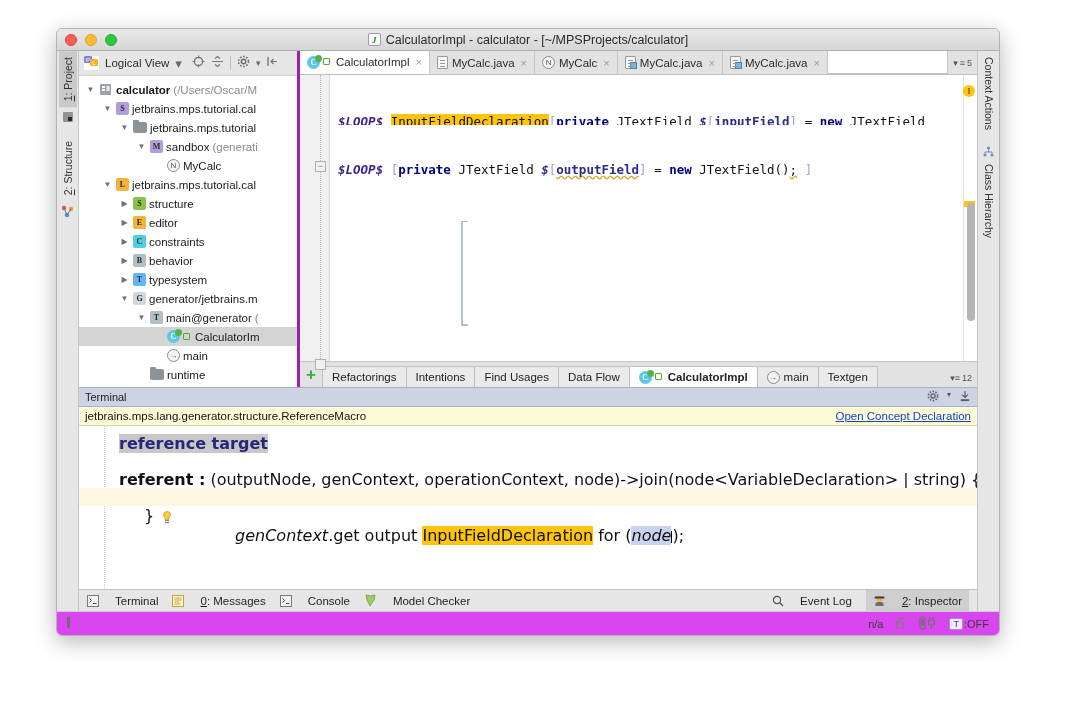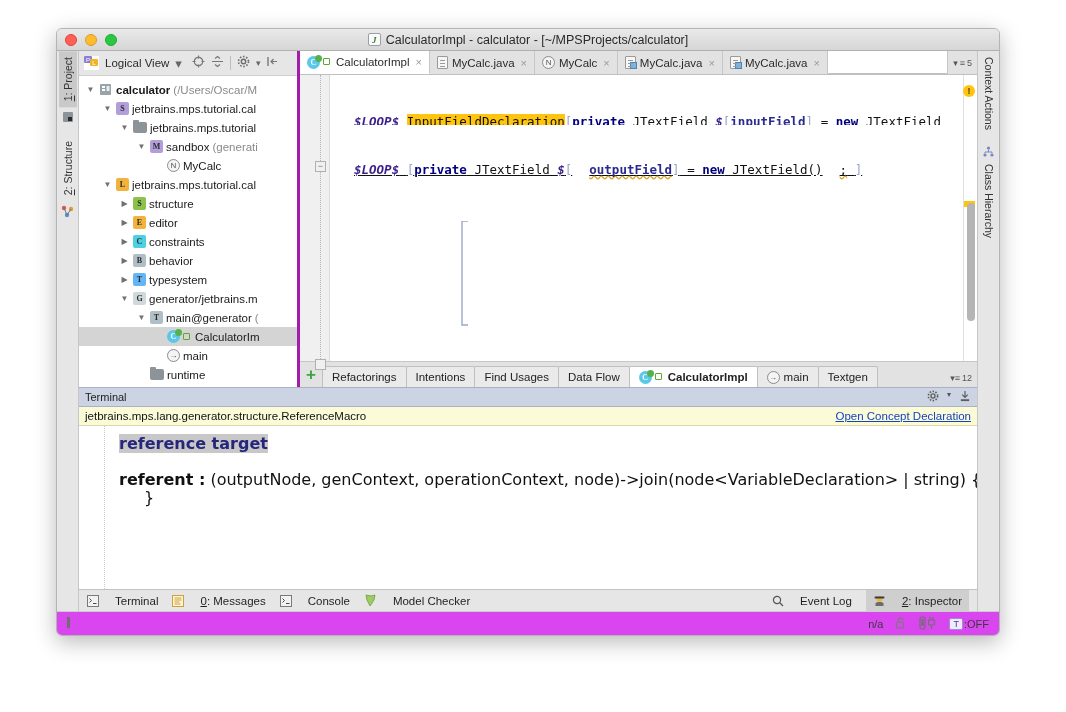--- a/index.html
+++ b/index.html
@@ -168,29 +168,29 @@
     position: absolute; left: 15px; width: 11px; height: 11px;
     background: #f0f0f0; border: 1px solid #b0b0b0;
     font-size: 9px; color: #777; text-align: center; line-height: 9px;
   }
   .code {
     flex: 1; overflow: hidden; position: relative;
     font-family: "DejaVu Sans Mono", monospace;
     font-size: 12.5px; line-height: 18px;
     padding-top: 2px; white-space: pre; color: #111;
   }
-  .cl { height: 18px; padding-left: 24px; position: relative; text-decoration: underline; }
+  .cl { height: 18px; padding-left: 8px; position: relative; }
   .kw   { color: #000080; font-weight: bold; }
   .macro{ color: #3b1f8c; font-weight: bold; font-style: italic; }
   .ref  { color: #2b2b8f; font-weight: bold; }
   .green{ color: #1d7a2a; font-weight: bold; }
   .brk  { color: #9aa7c7; }
   .sel  { background: #c9d3ef; }
   .ylw  { background: #ffc40d; }
-  .und  { text-decoration: underline wavy #d8a22a; text-decoration-skip-ink: none; margin-left: 17px; }
+  .und  { text-decoration: underline wavy #d8a22a; text-decoration-skip-ink: none; }
 
   .errstrip {
     width: 14px; flex: none; background: #fff; border-left: 1px solid #e0e0e0;
     position: relative;
   }
   .warnbulb {
     position: absolute; right: 2px; top: 10px; width: 12px; height: 12px;
     border-radius: 50%; background: #ffc40d; color: #5a4000;
     font-size: 9px; font-weight: bold; text-align: center; line-height: 12px;
   }
@@ -648,20 +648,30 @@
           <span>jetbrains.mps.lang.generator.structure.ReferenceMacro</span>
           <a class="insp-link" href="#">Open Concept Declaration</a>
         </div>
 
         <div class="insp-body">
           <div class="insp-gutter"></div>
           <div style="height:8px;"></div>
           <div class="il"><span class="gray-sel">reference target</span></div>
           <div class="il"></div>
           <div class="il"><span style="font-weight:bold">referent :</span> <span>(outputNode, genContext, operationContext, node)-&gt;join(node&lt;VariableDeclaration&gt; | string) {</span></div>
+          <div class="il hl">
+            <span class="bulb">
+              <svg width="10" height="13" viewBox="0 0 10 13">
+                  <path d="M5 0.5a3.4 3.4 0 00-2 6.2V8.5h4V6.7A3.4 3.4 0 005 .5z" fill="#ffc83d" stroke="#c79a20" stroke-width=".7"></path>
+                  <rect x="3" y="9" width="4" height="1.2" fill="#8c8c8c"></rect>
+                  <rect x="3" y="11" width="4" height="1.2" fill="#8c8c8c"></rect>
+                </svg>
+            </span>
+            <span style="padding-left:55px;"></span><span class="ital">genContext</span><span>.get output </span><span class="ylw">InputFieldDeclaration</span><span> for (</span><span class="sel ital">node</span><span class="cursor"></span><span>);</span>
+          </div>
           <div class="il"><span style="padding-left:25px;">}</span></div>
         </div>
       </div>
 
       <div class="toolbar-bottom" id="bottombar">
           <div class="tbitem">
             <span class="ticon">
               <svg width="12" height="12" viewBox="0 0 12 12">
                 <rect x="0.5" y="0.5" width="11" height="11" fill="#f2f2f2" stroke="#7a7a7a"></rect>
                 <path d="M2.5 3.5l2 2-2 2" stroke="#4a4a4a" fill="none" stroke-width="1"></path>

